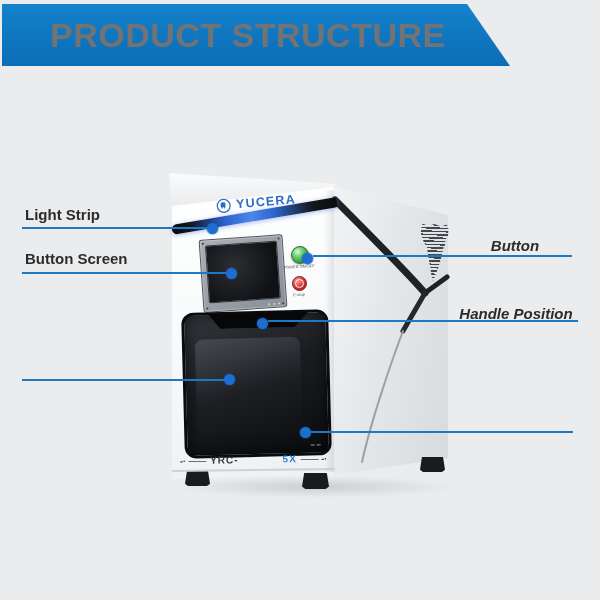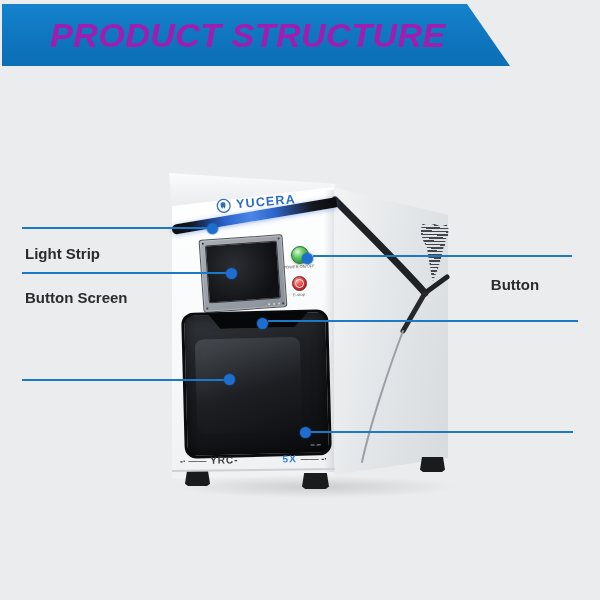--- a/index.html
+++ b/index.html
@@ -11,21 +11,21 @@
   .abs{position:absolute;}
 
   
   .banner{
     left:2px;top:4px;width:508px;height:62px;
     background:linear-gradient(180deg,#1583cd 0%,#0e74bd 60%,#0c6fb6 100%);
     clip-path:polygon(0 0,465px 0,508px 62px,0 62px);
   }
   .banner-title{
     left:50px;top:4px;height:62px;display:flex;align-items:center;
-    color:#a21caf;font-size:34px;font-weight:bold;letter-spacing:.5px;white-space:nowrap;font-style:italic;
+    color:#737373;font-size:34px;font-weight:bold;letter-spacing:.5px;white-space:nowrap;
   }
 
   
   .m-shadow{left:172px;top:476px;width:288px;height:22px;border-radius:50%;
     background:radial-gradient(ellipse at center,rgba(0,0,0,.13),rgba(0,0,0,0) 70%);}
   .top-face{left:169px;top:171px;width:168px;height:36px;
     background:linear-gradient(180deg,#fbfcfd,#e9ebed);
     clip-path:polygon(3px 34px,0 2px,168px 13px,164px 17px);}
   .side-face{left:333px;top:186px;width:115px;height:290px;
     background:linear-gradient(100deg,#f2f3f5 0%,#e4e7e9 45%,#d7dbde 100%);
@@ -90,22 +90,22 @@
   
   .model-row{left:180px;top:454px;width:140px;text-align:center;transform:rotate(-1deg);
     font-size:10px;font-weight:bold;letter-spacing:1px;color:#3a3a42;white-space:nowrap;}
   .model-blue{color:#2e7fd0;margin-left:44px;}
   .model-decor{color:#44444c;font-size:9px;letter-spacing:0;}
 
   
   .foot{background:#1a1b1d;clip-path:polygon(8% 0,92% 0,100% 85%,88% 100%,12% 100%,0 85%);}
 
   
-  .callout-label{font-size:15px;font-weight:bold;color:#2c2c2c;white-space:nowrap;margin-top:39px;}
-  .callout-label.right{width:160px;text-align:center;}
+  .callout-label{font-size:15px;font-weight:bold;color:#2c2c2c;white-space:nowrap;}
+  .callout-label.right{width:160px;text-align:center;font-style:italic;}
   .callout-line{height:2px;background:#1d79c6;}
   .callout-dot{width:11px;height:11px;border-radius:50%;background:#1e6ed0;
     box-shadow:0 0 0 1px rgba(18,90,180,.35);}
 </style>
 </head>
 <body>
 
 <div class="stage">
 
   <div class="abs banner"></div>
@@ -184,19 +184,20 @@
   <div class="abs callout-line" style="left:22px;top:272px;width:206px;"></div>
   <div class="abs callout-dot" style="left:226px;top:268px;"></div>
 
   <div class="abs callout-line" style="left:22px;top:379px;width:204px;"></div>
   <div class="abs callout-dot" style="left:224px;top:374px;"></div>
 
   <div class="abs callout-label right" style="left:435px;top:237px;">Button</div>
   <div class="abs callout-line" style="left:313px;top:255px;width:259px;"></div>
   <div class="abs callout-dot" style="left:302px;top:253px;"></div>
 
+  <div class="abs callout-label right" style="left:432px;top:305px;width:168px;">Handle Position</div>
   <div class="abs callout-line" style="left:268px;top:320px;width:310px;"></div>
   <div class="abs callout-dot" style="left:257px;top:318px;"></div>
 
   <div class="abs callout-line" style="left:310px;top:431px;width:263px;"></div>
   <div class="abs callout-dot" style="left:300px;top:427px;"></div>
 
 </div>
 
 </body></html>

